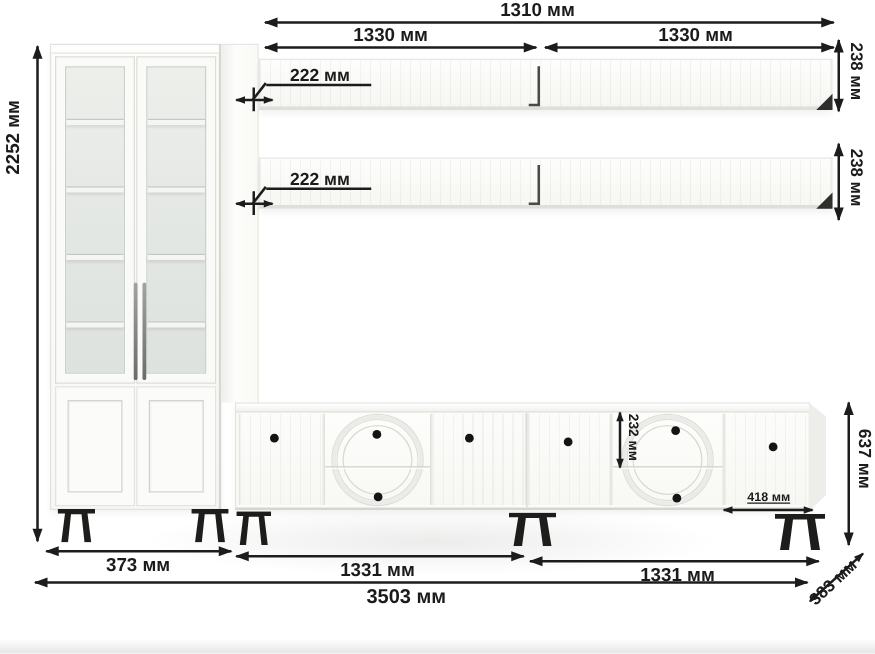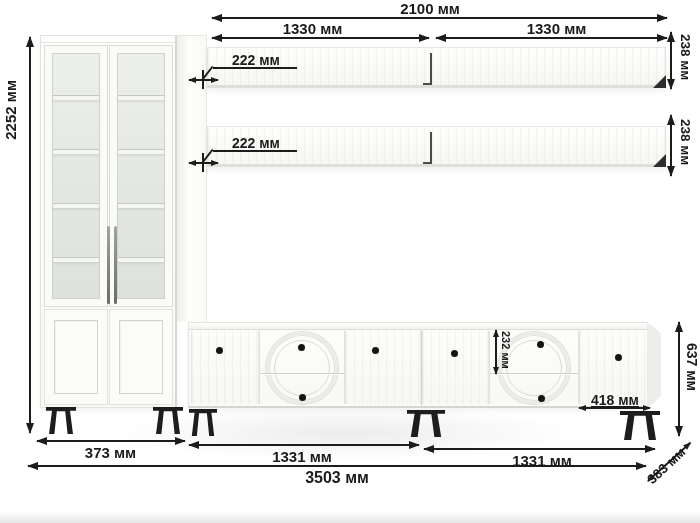--- a/index.html
+++ b/index.html
@@ -81,21 +81,21 @@
   .dl.v::after{content:'';position:absolute;bottom:-1px;left:50%;transform:translateX(-50%);
     width:0;height:0;border:solid transparent;border-width:11px 4.5px 0 4.5px;border-top-color:#1c1c1c;}
   .dl.sm.h::before{border-width:3.5px 8px 3.5px 0;}
   .dl.sm.h::after{border-width:3.5px 0 3.5px 8px;}
   .dl.sm.v::before{border-width:0 3.5px 8px 3.5px;}
   .dl.sm.v::after{border-width:8px 3.5px 0 3.5px;}
   .thin{position:absolute;background:#1c1c1c;z-index:10;}
 
   .dlabel{position:absolute;font-weight:700;font-size:15px;color:#1b1b1b;z-index:11;
     white-space:nowrap;text-align:center;line-height:1.1;}
-  .f14{font-size:14px;} .f13{font-size:13.5px;} .f11{font-size:11px;} .f115{font-size:14px;text-decoration:underline;} .f16{font-size:16px;}
+  .f14{font-size:14px;} .f13{font-size:13.5px;} .f11{font-size:11px;} .f115{font-size:10px;text-decoration:underline;} .f16{font-size:16px;}
   .vdown{writing-mode:vertical-rl;}
   .vup{writing-mode:vertical-rl;transform:rotate(180deg);}
 </style>
 </head>
 <body>
 
 <div class="stage">
 
   <div class="floor-shadow"></div>
 
@@ -157,21 +157,21 @@
   </div>
   <div class="side-face"></div>
 
   <div class="leg" style="left:46px;top:407px;width:30px;height:27px"></div>
   <div class="leg" style="left:153px;top:407px;width:30px;height:27px"></div>
   <div class="leg" style="left:189px;top:409px;width:28px;height:27px"></div>
   <div class="leg" style="left:407px;top:410px;width:38px;height:27px"></div>
   <div class="leg" style="left:620px;top:411px;width:40px;height:29px"></div>
 
   <div class="dl h" style="left:212px;top:17px;width:455px"></div>
-  <div class="dlabel" style="left:365px;top:1px;width:130px">2100 мм</div>
+  <div class="dlabel" style="left:365px;top:1px;width:130px">1310 мм</div>
 
   <div class="dl h" style="left:212px;top:37px;width:217px"></div>
   <div class="dlabel" style="left:250px;top:21px;width:125px">1330 мм</div>
 
   <div class="dl h" style="left:436px;top:37px;width:231px"></div>
   <div class="dlabel" style="left:494px;top:21px;width:125px">1330 мм</div>
 
   <div class="dl v" style="left:670px;top:32px;height:57px"></div>
   <div class="dlabel vdown f13" style="left:677px;top:34px">238 мм</div>
 
@@ -205,19 +205,19 @@
   <div class="dl h" style="left:37px;top:440px;width:148px"></div>
   <div class="dlabel" style="left:58px;top:445px;width:105px">373 мм</div>
 
   <div class="dl h" style="left:189px;top:444px;width:230px"></div>
   <div class="dlabel" style="left:247px;top:449px;width:110px">1331 мм</div>
 
   <div class="dl h" style="left:424px;top:448px;width:231px"></div>
   <div class="dlabel" style="left:487px;top:453px;width:110px">1331 мм</div>
 
   <div class="dl h" style="left:28px;top:465px;width:618px"></div>
-  <div class="dlabel f16" style="left:282px;top:469px;width:110px">3503 мм</div>
+  <div class="dlabel f16" style="left:270px;top:469px;width:110px">3503 мм</div>
 
   <div class="dl h sm" style="left:648px;top:480px;width:57px;transform:rotate(-42deg);transform-origin:left center"></div>
   <div class="dlabel f13" style="left:630px;top:459px;width:74px;transform:rotate(-43deg)">383 мм</div>
 
   <div class="floor-band"></div>
 </div>
 
 </body></html>

